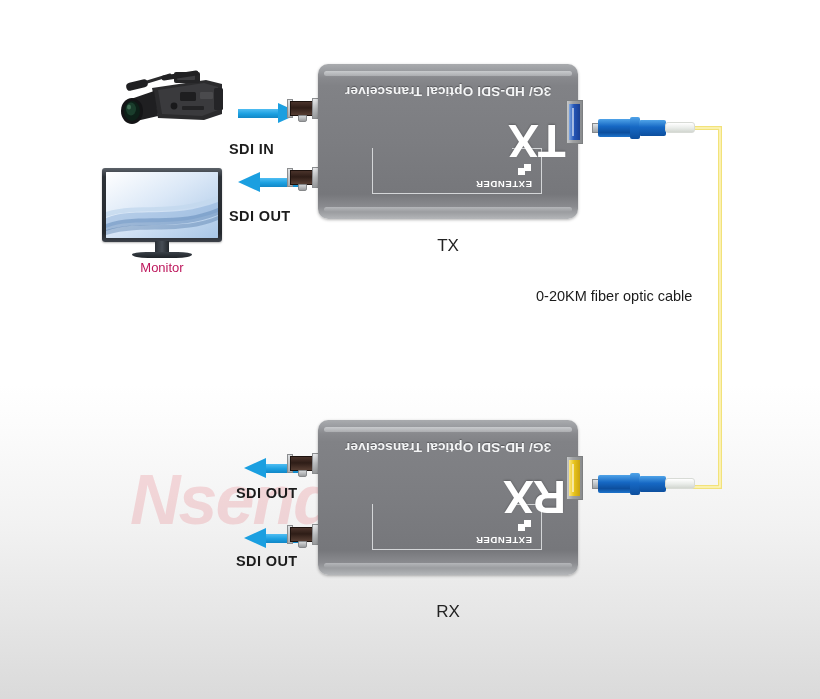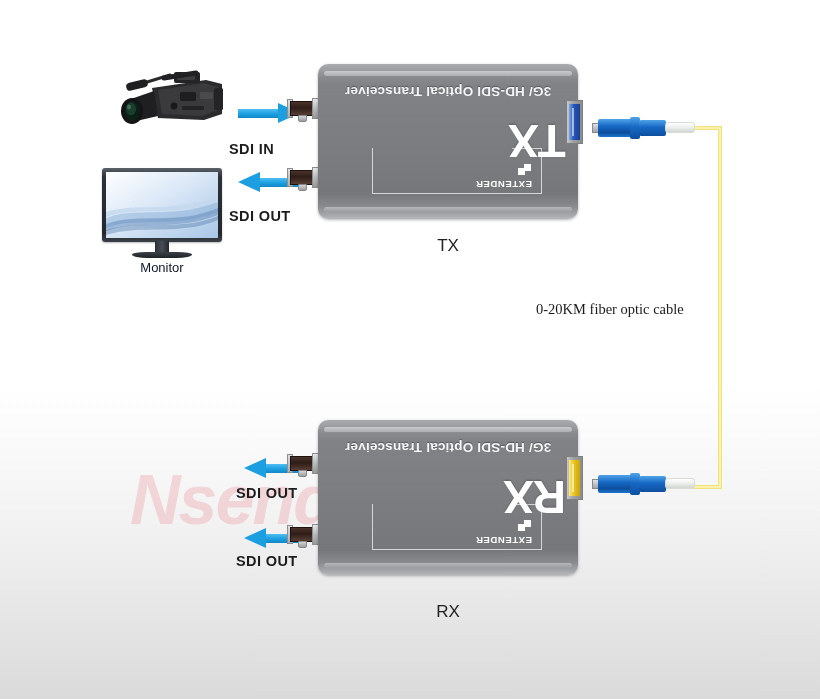--- a/index.html
+++ b/index.html
@@ -200,21 +200,21 @@
     background: linear-gradient(to right, #2b3036, #474d55, #23272c);
   }
   .mon-stand-base {
     left: 30px; top: 84px; width: 60px; height: 6px;
     background: linear-gradient(to bottom, #3a4047, #1f2328);
     border-radius: 40% 40% 45% 45% / 70% 70% 100% 100%;
   }
   .mon-label {
     top: 92px; width: 120px;
     text-align: center;
-    color: #0f172a;
+    color: #be185d;
     font-size: 13px;
   }
 
   
   .fiber-conn { width: 108px; height: 22px; }
   .fc-tip {
     left: 0; top: 6px; width: 7px; height: 10px;
     background: linear-gradient(to bottom, #dfe3e6, #9fa4a8);
     border: 1px solid #86898c;
     box-sizing: border-box;
@@ -392,21 +392,21 @@
   <div class="abs fiber-conn" style="left:592px; top:117px;">
     <div class="abs fc-tip"></div>
     <div class="abs fc-body1"></div>
     <div class="abs fc-body2"></div>
     <div class="abs fc-body3"></div>
     <div class="abs fc-boot"></div>
   </div>
 
   <div class="abs dev-caption" style="left:318px; top:236px;">TX</div>
 
-  <div class="abs cable-label" style="left:536px; top:301px;font-family:Liberation Serif, serif;">0-20KM fiber optic cable</div>
+  <div class="abs cable-label" style="left:536px; top:288px;">0-20KM fiber optic cable</div>
 
 
 
   <div class="abs arrow left" style="left:244px; top:458px;">
     <div class="abs arr-shaft"></div>
     <div class="abs arr-head"></div>
   </div>
   <div class="abs sig-label" style="left:236px; top:485px;">SDI  OUT</div>
 
   <div class="abs arrow left" style="left:244px; top:528px;">

